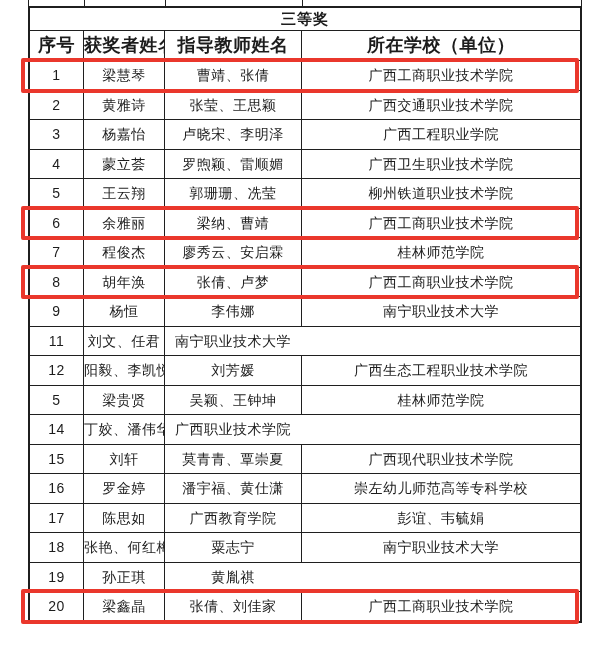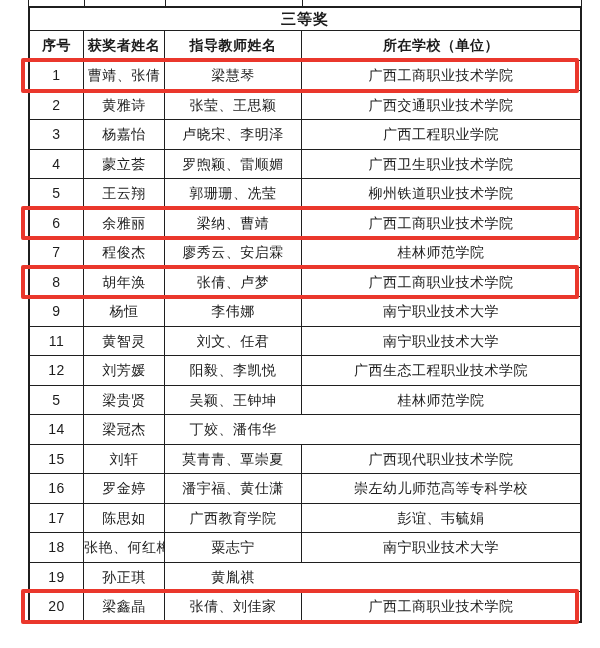--- a/index.html
+++ b/index.html
@@ -33,21 +33,21 @@
     text-align:center;font-weight:bold;font-size:15px;
     letter-spacing:1px;
   }
   .t-row{
     display:grid;
     grid-template-columns:53px 81px 137px 1fr;
     border-top:1px solid var(--border);
     position:relative;
   }
   .header-row{height:29px;font-weight:bold;}
-  .header-row .cell{line-height:29px;font-size:14px;text-align:center;}
+  .header-row .cell{line-height:29px;font-size:18px;text-align:center;}
   .data-row{height:28.5px;}
   .data-row .cell{line-height:28.5px;font-size:14px;}
   .cell{
     text-align:center;
     white-space:nowrap;
     overflow:hidden;
     letter-spacing:0.5px;
   }
   .cell + .cell{border-left:1px solid var(--border);}
   
@@ -81,22 +81,22 @@
       <div class="cell">序号</div>
       <div class="cell">获奖者姓名</div>
       <div class="cell">指导教师姓名</div>
       <div class="cell">所在学校（单位）</div>
     </div>
 
     <div>
         <div class="t-row data-row highlighted">
     <div class="ring"></div>
     <div class="cell">1</div>
+    <div class="cell">梁慧琴</div>
     <div class="cell">曹靖、张倩</div>
-    <div class="cell">梁慧琴</div>
     <div class="cell">广西工商职业技术学院</div>
   </div>
         <div class="t-row data-row">
 
     <div class="cell">2</div>
     <div class="cell">黄雅诗</div>
     <div class="cell">张莹、王思颖</div>
     <div class="cell">广西交通职业技术学院</div>
   </div>
         <div class="t-row data-row">
@@ -144,43 +144,42 @@
         <div class="t-row data-row">
 
     <div class="cell">9</div>
     <div class="cell">杨恒</div>
     <div class="cell">李伟娜</div>
     <div class="cell">南宁职业技术大学</div>
   </div>
         <div class="t-row data-row">
 
     <div class="cell">11</div>
-    <div class="cell">黄智灵</div>
     <div class="cell">刘文、任君</div>
     <div class="cell">南宁职业技术大学</div>
   </div>
         <div class="t-row data-row">
 
     <div class="cell">12</div>
+    <div class="cell">阳毅、李凯悦</div>
     <div class="cell">刘芳媛</div>
-    <div class="cell">阳毅、李凯悦</div>
     <div class="cell">广西生态工程职业技术学院</div>
   </div>
         <div class="t-row data-row">
 
     <div class="cell">5</div>
     <div class="cell">梁贵贤</div>
     <div class="cell">吴颖、王钟坤</div>
     <div class="cell">桂林师范学院</div>
   </div>
         <div class="t-row data-row">
 
     <div class="cell">14</div>
-    <div class="cell">梁冠杰</div>
     <div class="cell">丁姣、潘伟华</div>
+    <div class="cell">广西职业技术学院</div>
   </div>
         <div class="t-row data-row">
 
     <div class="cell">15</div>
     <div class="cell">刘轩</div>
     <div class="cell">莫青青、覃崇夏</div>
     <div class="cell">广西现代职业技术学院</div>
   </div>
         <div class="t-row data-row">
 

